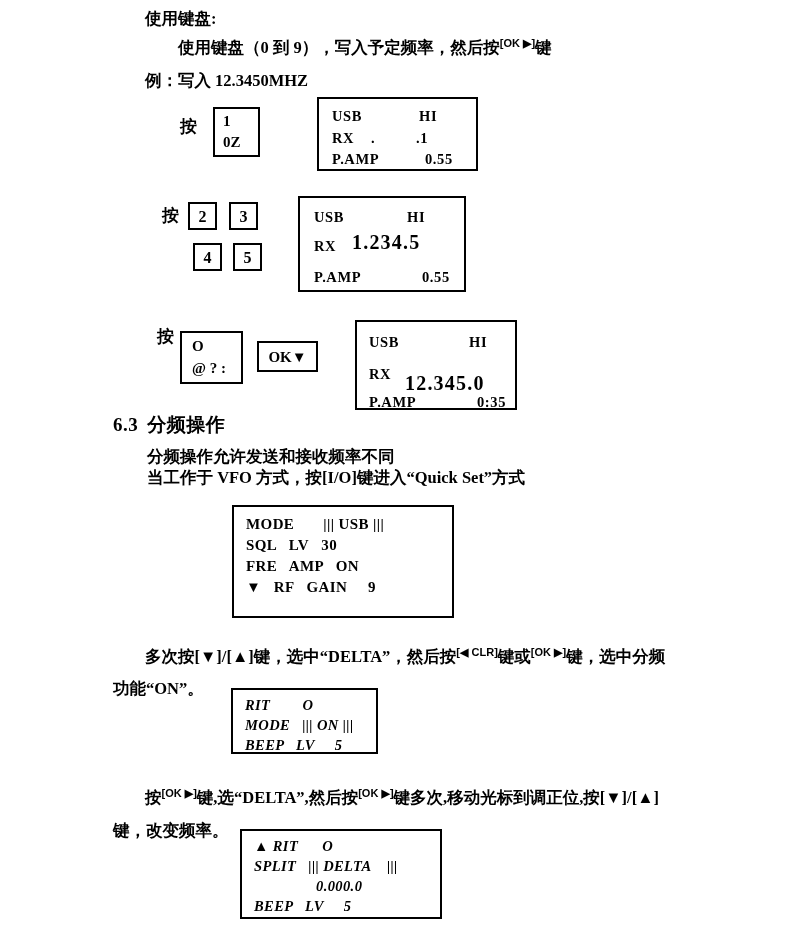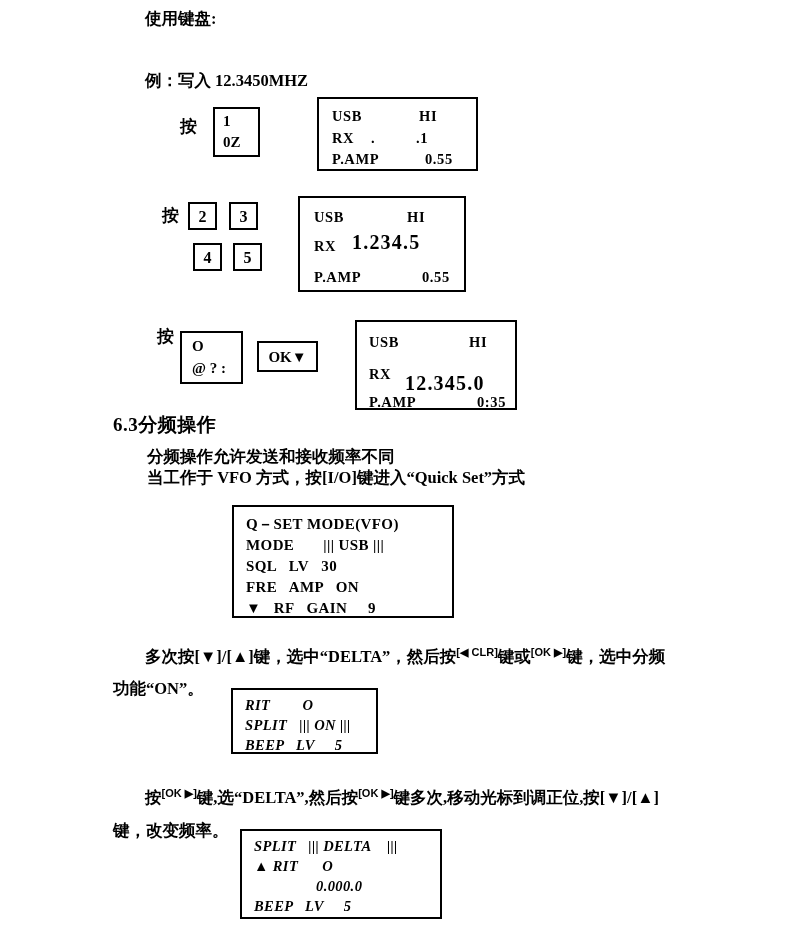--- a/index.html
+++ b/index.html
@@ -21,20 +21,21 @@
   .boxline{white-space:pre;font-size:15px;letter-spacing:.4px;}
   .sm .boxline{font-size:14.5px;font-style:italic;}
 </style>
 </head>
 <body>
 
 <div class="page">
 
   <div class="t cn" style="left:145px;top:8px">使用键盘:</div>
 
+  <div class="t cn" style="left:178px;top:37px"><span>使用键盘（0 到 9），写入予定频率，然后按</span><span class="sup">[OK ▶]</span><span>键</span></div>
 
   <div class="t cn" style="left:145px;top:70px"><span>例：写入</span><span style="margin-left:4px">12.3450MHZ</span></div>
 
   <div class="t press" style="left:180px;top:115px">按</div>
   <div class="key" style="left:213px;top:107px;width:47px;height:50px">
     <span class="kline" style="left:8px;top:4px">1</span>
     <span class="kline" style="left:8px;top:25px">0Z</span>
   </div>
   <div class="box lcd" style="left:317px;top:97px;width:161px;height:74px">
     <span style="left:13px;top:9px">USB</span>
@@ -68,44 +69,43 @@
   <div class="key keypad-cell" style="left:257px;top:341px;width:61px;height:31px;line-height:28px;font-size:15px">OK▼</div>
   <div class="box lcd" style="left:355px;top:320px;width:162px;height:90px">
     <span style="left:12px;top:12px">USB</span>
     <span style="left:112px;top:12px">HI</span>
     <span style="left:12px;top:44px">RX</span>
     <span class="big" style="left:48px;top:50px">12.345.0</span>
     <span style="left:12px;top:72px">P.AMP</span>
     <span style="left:120px;top:72px">0:35</span>
   </div>
 
-  <div class="t heading" style="left:113px;top:412px"><span>6.3</span><span style="">分频操作</span></div>
+  <div class="t heading" style="left:113px;top:412px"><span>6.3</span><span style="margin-left:9px">分频操作</span></div>
   <div class="t cn" style="left:147px;top:446px">分频操作允许发送和接收频率不同</div>
   <div class="t cn" style="left:147px;top:467px">当工作于 VFO 方式，按[I/O]键进入“Quick Set”方式</div>
 
   <div class="box" style="left:232px;top:505px;width:222px;height:113px;padding:7px 0 0 12px">
-    <div class="boxline" style="line-height:21px">Q－SET MODE(VFO)</div>
     <div class="boxline" style="line-height:21px">MODE       ||| USB |||</div>
     <div class="boxline" style="line-height:21px">SQL   LV   30</div>
     <div class="boxline" style="line-height:21px">FRE   AMP   ON</div>
     <div class="boxline" style="line-height:21px">▼   RF   GAIN     9</div>
   </div>
 
   <div class="t cn" style="left:145px;top:646px"><span>多次按[▼]/[▲]键，选中“DELTA”，然后按</span><span class="sup">[◀ CLR]</span><span>键或</span><span class="sup">[OK ▶]</span><span>键，选中分频</span></div>
   <div class="t cn" style="left:113px;top:678px">功能“ON”。</div>
 
   <div class="box sm" style="left:231px;top:688px;width:147px;height:66px;padding:5px 0 0 12px">
     <div class="boxline" style="line-height:20px">RIT        O</div>
-    <div class="boxline" style="line-height:20px">SPLIT   ||| ON |||</div>
+    <div class="boxline" style="line-height:20px">MODE   ||| ON |||</div>
     <div class="boxline" style="line-height:20px">BEEP   LV     5</div>
   </div>
 
   <div class="t cn" style="left:145px;top:787px"><span>按</span><span class="sup">[OK ▶]</span><span>键,选“DELTA”,然后按</span><span class="sup">[OK ▶]</span><span>键多次,移动光标到调正位,按[▼]/[▲]</span></div>
   <div class="t cn" style="left:113px;top:820px">键，改变频率。</div>
 
   <div class="box sm" style="left:240px;top:829px;width:202px;height:90px;padding:5px 0 0 12px">
+    <div class="boxline" style="line-height:20px">▲ RIT      O</div>
     <div class="boxline" style="line-height:20px">SPLIT   ||| DELTA    |||</div>
-    <div class="boxline" style="line-height:20px">▲ RIT      O</div>
     <div class="boxline" style="line-height:20px;padding-left:62px">0.000.0</div>
     <div class="boxline" style="line-height:20px">BEEP   LV     5</div>
   </div>
 
 </div>
 
 </body></html>

